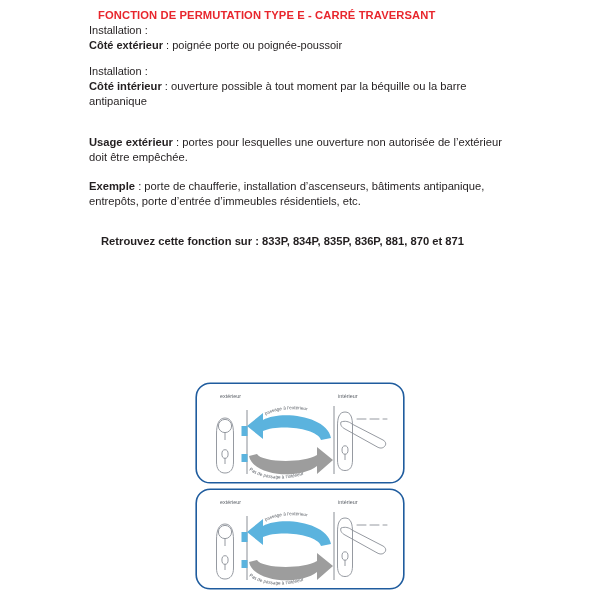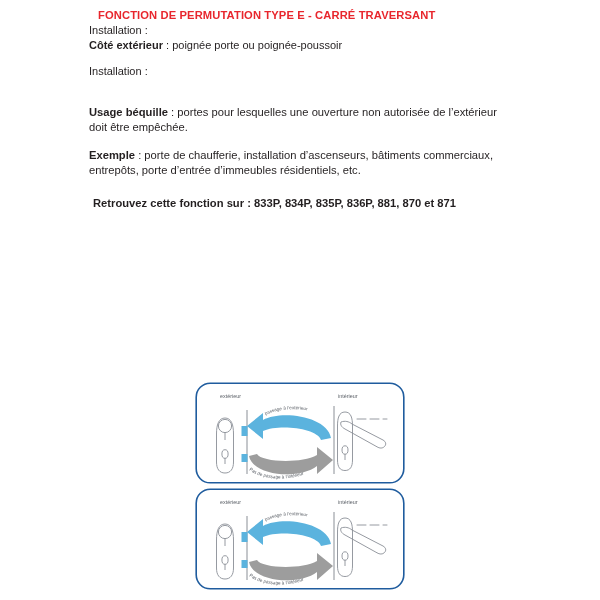--- a/index.html
+++ b/index.html
@@ -56,21 +56,21 @@
     font-weight: bold;
   }
 
   .gap-sm { height: 12px; }
   .gap-md { height: 13px; }
 
   .final-line {
     font-size: 11.2px;
     line-height: 15px;
     font-weight: bold;
-    margin: 4px;
+    margin: 12px;
   }
 
   
   .diagrams {
     position: absolute;
     left: 0;
     top: 382px;
     width: 600px;
   }
 
@@ -100,31 +100,32 @@
 
     <p class="line">Installation :</p>
 
 
     <p class="line"><span class="lead">Côté extérieur</span><span> : </span><span>poignée porte ou poignée-poussoir</span></p>
 
     <div class="gap-sm"></div>
 
     <p class="line">Installation :</p>
 
-
-    <div class="gap-md"></div>
-
-
-    <div class="gap-md"></div>
-
-    <p class="para"><span class="lead">Usage béquille</span><span> : </span><span>portes pour lesquelles une ouverture non autorisée de l’extérieur doit être empêchée.</span></p>
-
-    <div class="gap-md"></div>
-
-    <p class="para"><span class="lead">Exemple</span><span> : </span><span>porte de chaufferie, installation d’ascenseurs, bâtiments commerciaux, entrepôts, porte d’entrée d’immeubles résidentiels, etc.</span></p>
+    <p class="para"><span class="lead">Côté intérieur</span><span> : </span><span>ouverture possible à tout moment par la béquille ou la barre antipanique</span></p>
+
+    <div class="gap-md"></div>
+
+
+    <div class="gap-md"></div>
+
+    <p class="para"><span class="lead">Usage extérieur</span><span> : </span><span>portes pour lesquelles une ouverture non autorisée de l’extérieur doit être empêchée.</span></p>
+
+    <div class="gap-md"></div>
+
+    <p class="para"><span class="lead">Exemple</span><span> : </span><span>porte de chaufferie, installation d’ascenseurs, bâtiments antipanique, entrepôts, porte d’entrée d’immeubles résidentiels, etc.</span></p>
 
     <div class="gap-md"></div>
 
     <p class="final-line">Retrouvez cette fonction sur : 833P, 834P, 835P, 836P, 881, 870 et 871</p>
 
   </div>
 
   <div class="diagrams">
 
     <div class="panel">

